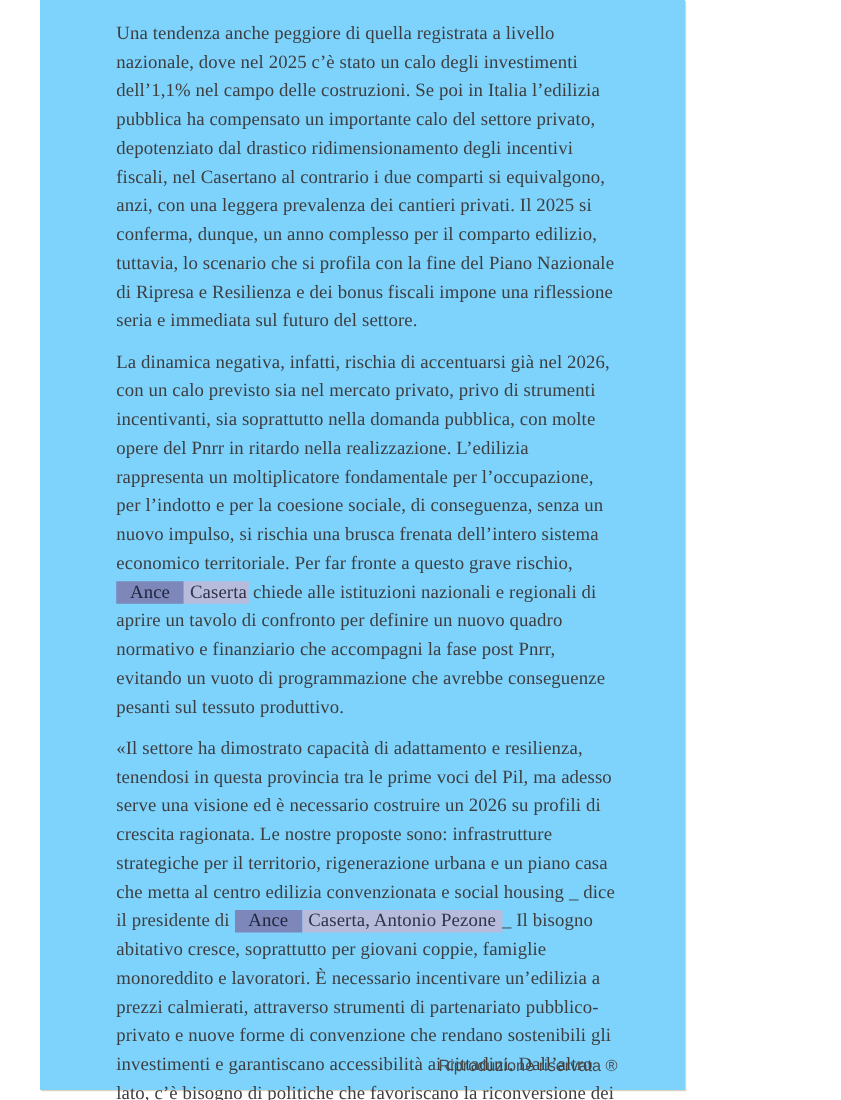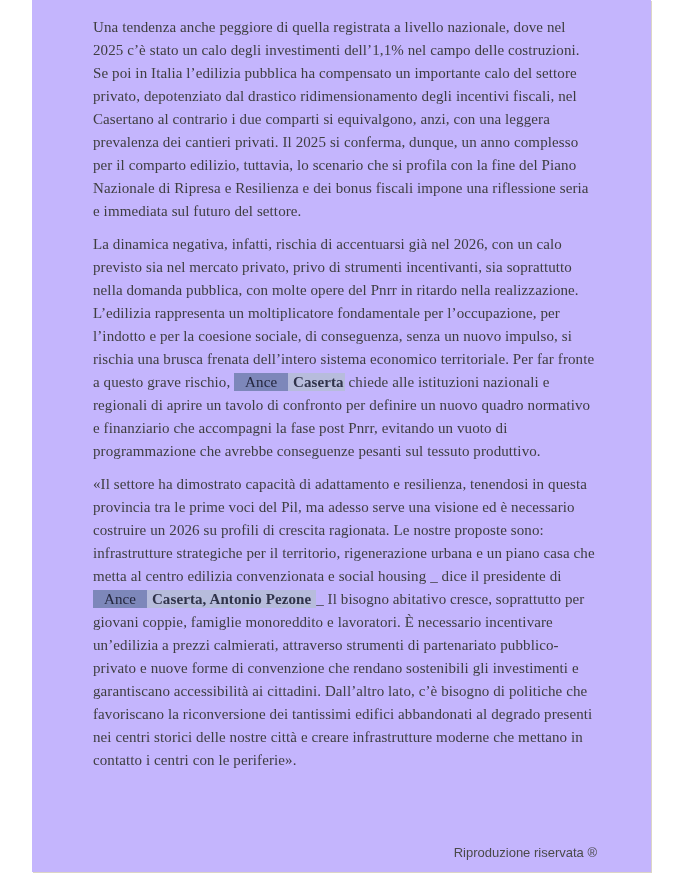--- a/index.html
+++ b/index.html
@@ -7,23 +7,23 @@
     padding: 0;
     width: 673px;
     height: 880px;
     background: #ffffff;
     overflow: hidden;
   }
   .article-panel {
     position: absolute;
     left: 32px;
     top: 0;
-    width: 619px;
+    width: 516px;
     height: 872px;
-    background: #c4b5fd;
+    background: #7dd3fc;
     box-shadow: 1px 1px 0 #dcd5c6;
     box-sizing: border-box;
   }
   .article-content {
     padding: 16px 54px 0 61px;
   }
   .article-content p {
     font-family: "Liberation Serif", "DejaVu Serif", serif;
     font-size: 15px;
     line-height: 23px;
@@ -34,21 +34,20 @@
   }
   .hl-primary {
     background: #7d87ba;
     color: #23263d;
     padding: 1px 11px;
   }
   .hl-secondary {
     background: #b7bcdc;
     color: #30334a;
     padding: 1px 1px;
-    font-weight: bold;
   }
   .copyright-notice {
     position: absolute;
     right: 54px;
     bottom: 12px;
     font-family: "Liberation Sans", "DejaVu Sans", sans-serif;
     font-size: 13px;
     color: #4a4a4a;
   }
 </style>

